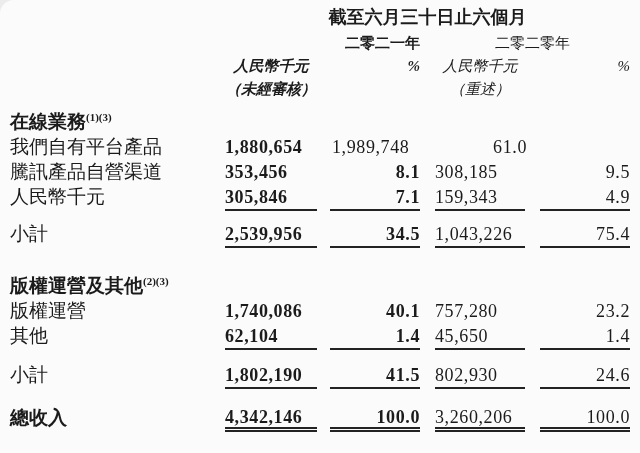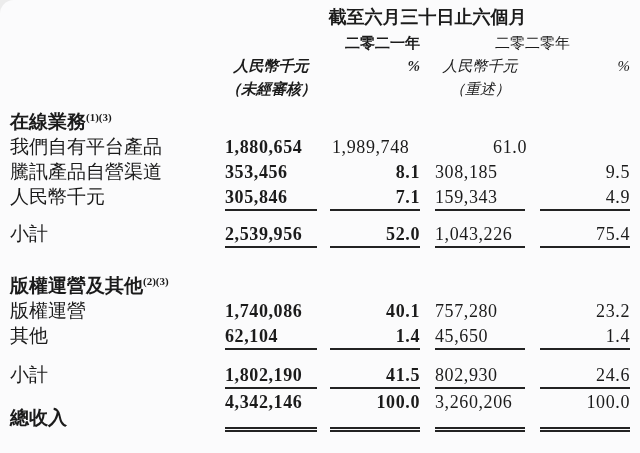--- a/index.html
+++ b/index.html
@@ -23,21 +23,21 @@
   .c1{width:92px;margin-left:0;text-align:left;}
   .c2{width:90px;margin-left:13px;text-align:right;}
   .c3{width:90px;margin-left:15px;text-align:left;}
   .c4{width:90px;margin-left:15px;text-align:right;}
   .num{font-size:18px;letter-spacing:0.6px;}
   .b{font-weight:bold;}
   .sb{font-weight:600;}
   .it{font-style:italic;}
   .ctr{text-align:center;}
   .u{padding-bottom:3px;border-bottom:2px solid #232323;}
-  .uu{padding-bottom:16px;border-bottom:5px double #232323;}
+  .uu{padding-bottom:1px;border-bottom:5px double #232323;}
   .hspan-all{width:405px;margin-left:215px;font-size:18px;font-family:Liberation Mono, monospace;}
   .hspan-l{width:195px;margin-left:215px;text-align:right;}
   .hspan-r{width:195px;margin-left:15px;}
   .hsz{font-size:15px;}
   .r-period{height:24px;}
   .r-years{height:24px;}
   .r-units{height:23px;}
   .r-notes{height:23px;}
   .r-sec{height:24px;margin-top:10px;}
   .r-sec2{height:24px;margin-top:28px;}
@@ -100,21 +100,21 @@
     <div class="cell lbl">人民幣千元</div>
     <div class="cell c1 num b u">305,846</div>
     <div class="cell c2 num b u">7.1</div>
     <div class="cell c3 num u">159,343</div>
     <div class="cell c4 num u">4.9</div>
   </div>
 
   <div class="row r-subtotal">
     <div class="cell lbl">小計</div>
     <div class="cell c1 num b u">2,539,956</div>
-    <div class="cell c2 num b u">52.0</div>
+    <div class="cell c2 num b u">34.5</div>
     <div class="cell c3 num u">1,043,226</div>
     <div class="cell c4 num u">75.4</div>
   </div>
 
   <div class="row r-sec2">
     <div class="cell lbl b"><span>版權運營及其他</span><sup class="note">(2)(3)</sup></div>
   </div>
 
   <div class="row r-data">
     <div class="cell lbl">版權運營</div>

